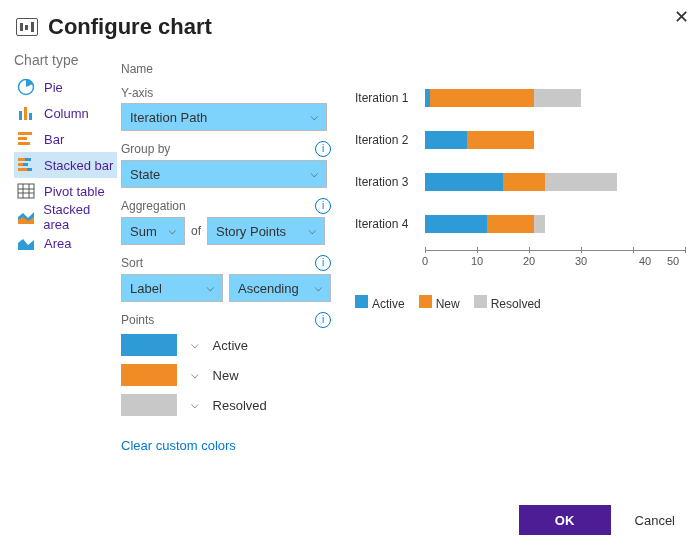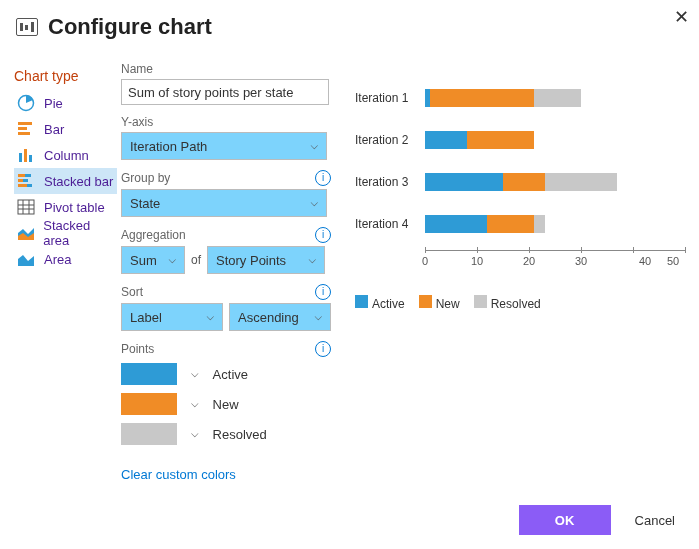--- a/index.html
+++ b/index.html
@@ -58,22 +58,22 @@
     display: flex;
     padding: 8px 14px 0 14px;
   }
   .col { }
   .col-types { width: 122px; }
   .col-form  { width: 210px; margin-left: 4px;}
   .col-chart { flex: 1; margin-left: 24px; }
 
   .section-label {
     font-size: 14px;
-    color: #c2410c;
-    margin: 16px 0 6px 0;
+    color: #737373;
+    margin: 0 0 6px 0;
   }
   .ct-item {
     display: flex;
     align-items: center;
     height: 26px;
     padding-left: 2px;
     cursor: pointer;
   }
   .ct-item.selected {
     background: #cde6f7;
@@ -171,21 +171,21 @@
 
   .footer {
     position:absolute;
     right: 24px;
     bottom: 14px;
     display:flex;
     gap:24px;
     align-items:center;
   }
   .btn-primary {
-    background:#8b5cf6;color:#fff;border:none;
+    background:#4c1d95;color:#fff;border:none;
     width:92px;height:30px;font-size:13px;font-weight:600;
     cursor:pointer;
   }
   .btn-link { color:#333; font-size:13px; cursor:pointer;}
 </style>
 </head>
 <body>
 <div class="dialog">
 
   <div class="close">✕</div>
@@ -210,37 +210,37 @@
               <circle cx="9" cy="9" r="7.5" fill="none" stroke="#2e9bd6" stroke-width="1.5"></circle>
               <path d="M9 9 L9 1.5 A7.5 7.5 0 0 1 16 6 Z" fill="#2e9bd6"></path>
             </svg>
         </span>
         <span class="lbl">Pie</span>
       </div>
 
       <div class="ct-item">
         <span class="ico">
           <svg width="18" height="16">
+              <rect x="2" y="6" width="3" height="9" fill="#2e9bd6"></rect>
+              <rect x="7" y="2" width="3" height="13" fill="#f08c26"></rect>
+              <rect x="12" y="8" width="3" height="7" fill="#2e9bd6"></rect>
+            </svg>
+        </span>
+        <span class="lbl">Column</span>
+      </div>
+
+      <div class="ct-item">
+        <span class="ico">
+          <svg width="18" height="16">
               <rect x="1" y="1" width="14" height="3" fill="#f08c26"></rect>
               <rect x="1" y="6" width="9" height="3" fill="#f08c26"></rect>
               <rect x="1" y="11" width="12" height="3" fill="#f08c26"></rect>
             </svg>
         </span>
         <span class="lbl">Bar</span>
-      </div>
-
-      <div class="ct-item">
-        <span class="ico">
-          <svg width="18" height="16">
-              <rect x="2" y="6" width="3" height="9" fill="#2e9bd6"></rect>
-              <rect x="7" y="2" width="3" height="13" fill="#f08c26"></rect>
-              <rect x="12" y="8" width="3" height="7" fill="#2e9bd6"></rect>
-            </svg>
-        </span>
-        <span class="lbl">Column</span>
       </div>
 
       <div class="ct-item selected">
         <span class="ico">
           <svg width="18" height="16">
               <rect x="1" y="1" width="7" height="3" fill="#f08c26"></rect>
               <rect x="8" y="1" width="6" height="3" fill="#2e9bd6"></rect>
               <rect x="1" y="6" width="5" height="3" fill="#f08c26"></rect>
               <rect x="6" y="6" width="5" height="3" fill="#2e9bd6"></rect>
               <rect x="1" y="11" width="9" height="3" fill="#f08c26"></rect>
@@ -281,21 +281,20 @@
         </span>
         <span class="lbl">Area</span>
       </div>
 
     </div>
 
     <div class="col col-form">
       <div class="field-label">
           <span>Name</span>
         </div>
-      <input class="text-input" value="Sum of story points per state" style="">
 
       <div class="field-label">
           <span>Y-axis</span>
         </div>
       <div class="select" style="width:188px">
         <span>Iteration Path</span>
         <span class="caret">⌵</span>
       </div>
 
       <div class="field-label">

